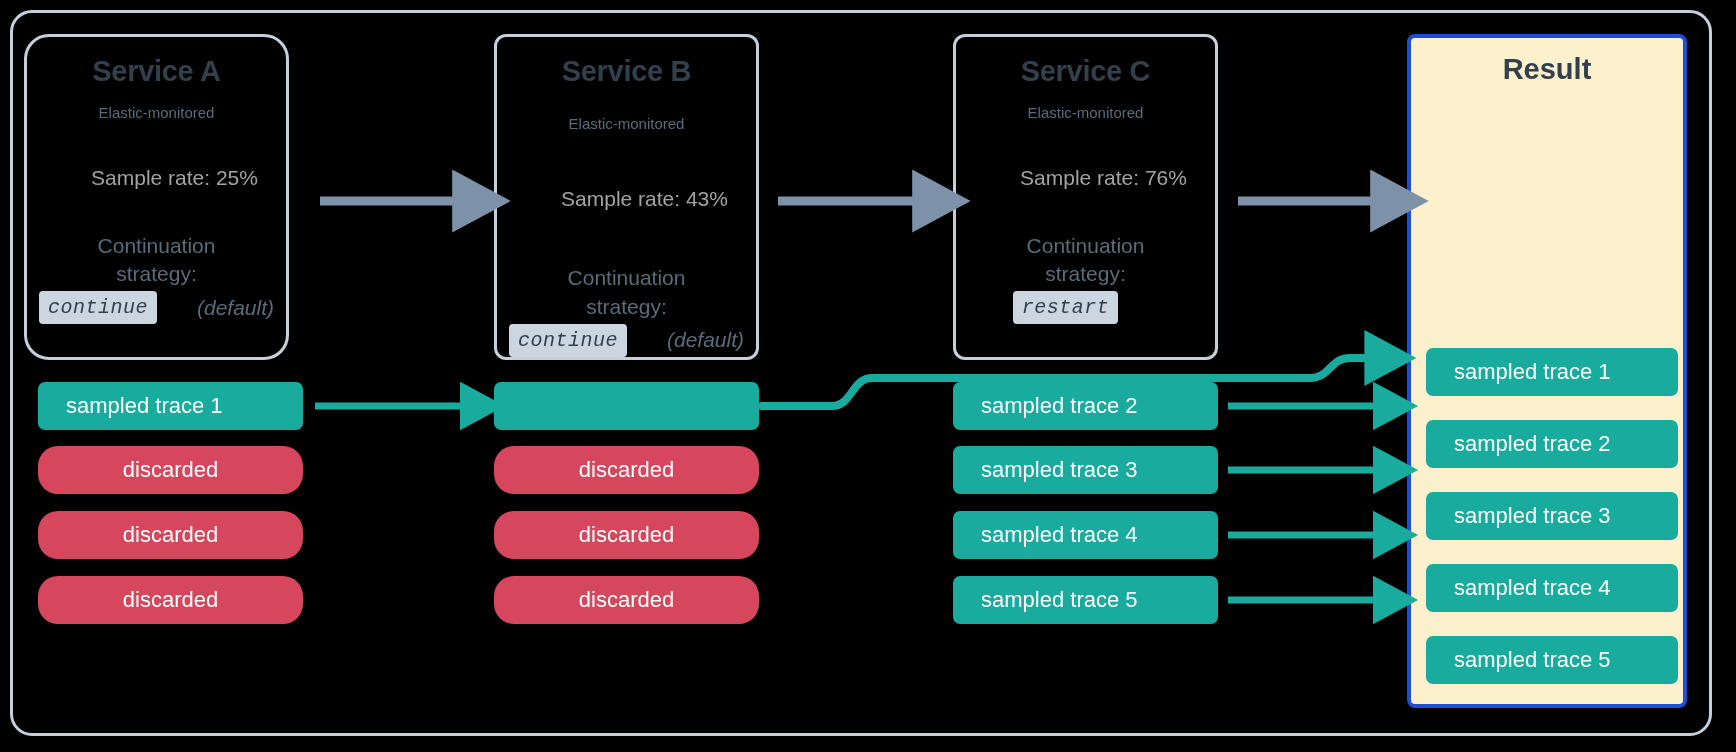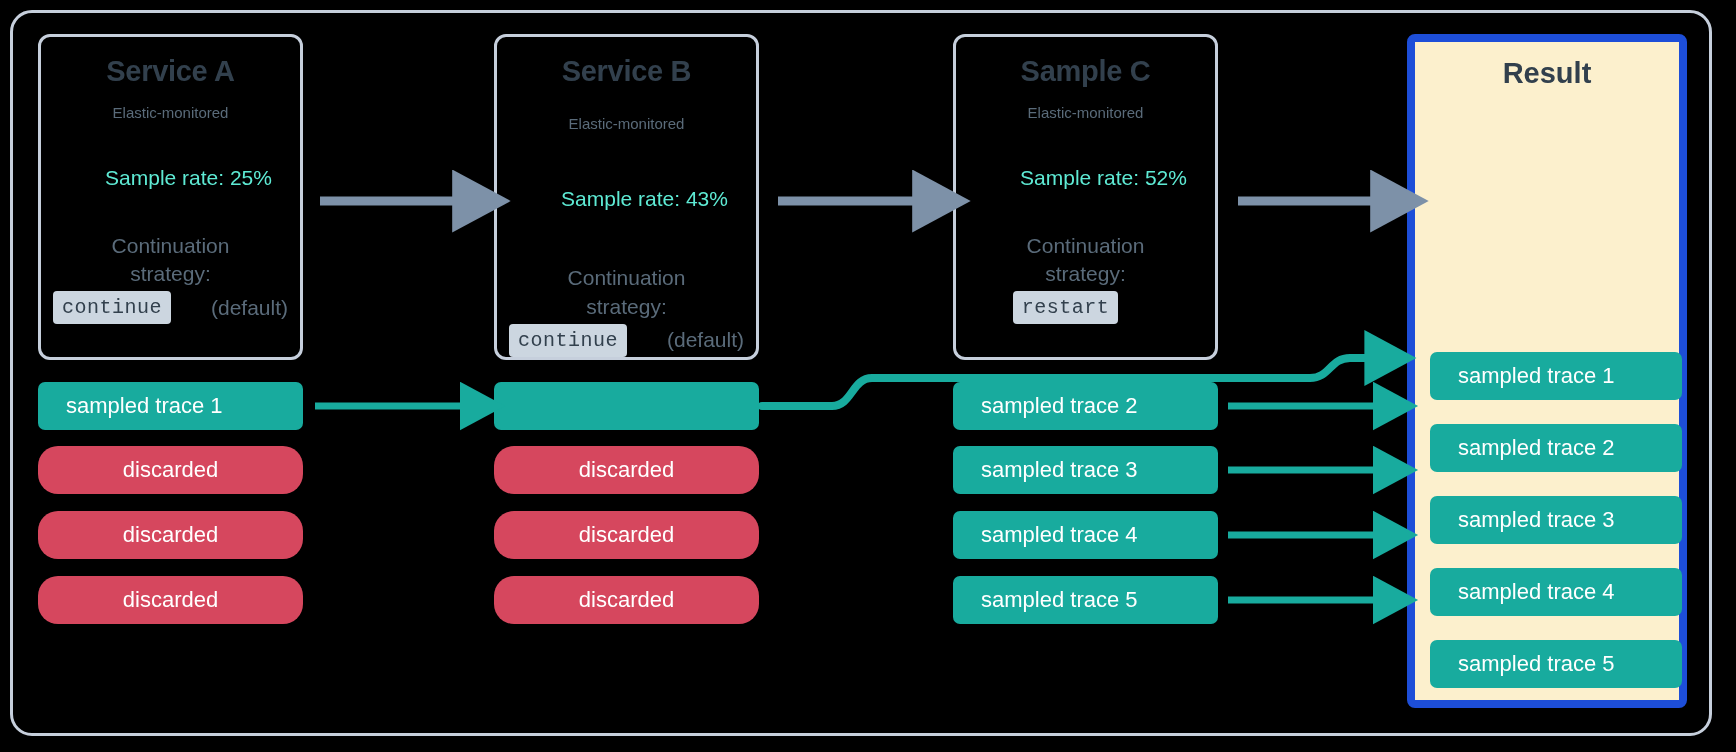--- a/index.html
+++ b/index.html
@@ -23,38 +23,38 @@
     border:3px solid #c6cfdc;border-radius:12px;box-sizing:border-box;
     display:flex;flex-direction:column;align-items:center;
     padding-top:16px;
     color:#32404d;
   }
   .service-title{
     font-size:29px;font-weight:bold;color:#32404d;letter-spacing:-0.3px;
     line-height:1.25;margin-bottom:14px;
   }
   .service-sub{font-size:15px;color:#5a6b7a;line-height:1.3;}
-  .service-rate{font-size:21px;color:#5eead4;margin-top:43px;margin-left:36px;}
+  .service-rate{font-size:21px;color:#a3a3a3;margin-top:43px;margin-left:36px;}
   .service-strat{font-size:21px;color:#5a6b7a;margin-top:42px;text-align:center;line-height:1.35;}
-  .strat-line{display:flex;align-items:center;justify-content:center;gap:20px;margin-top:3px;}
+  .strat-line{display:flex;align-items:center;justify-content:center;gap:20px;margin-top:3px;font-style:italic;}
   code.tag{
     font-family:"Liberation Mono", monospace;
     background:#ccd6e0;color:#32404d;
     font-size:20px;padding:3px 9px;border-radius:4px;letter-spacing:0.5px;
   }
   .paren{font-size:21px;color:#5a6b7a;margin-left:20px;}
 
-  #card-a{left:38px;}
+  #card-a{left:24px;border-radius:25px;}
   #card-b{left:494px;justify-content:space-between;}
   #card-c{left:953px;}
 
   
   #result-panel{
     position:absolute;left:1407px;top:34px;width:280px;height:674px;
-    background:#fcf0cd;border:8px solid #1d4ed8;border-radius:8px;
+    background:#fcf0cd;border:4px solid #1d4ed8;border-radius:8px;
     box-sizing:border-box;
   }
   #result-title{
     position:absolute;left:0;right:0;top:15px;text-align:center;
     font-size:29px;font-weight:bold;color:#32404d;
   }
   .result-trace{
     position:absolute;left:15px;width:252px;height:48px;
     background:#18ab9e;border-radius:7px;color:#fff;
     display:flex;align-items:center;padding-left:28px;box-sizing:border-box;
@@ -108,23 +108,23 @@
       <div>Continuation</div>
       <div>strategy:</div>
       <div class="strat-line">
         <code class="tag">continue</code>
         <span class="paren">(default)</span>
       </div>
     </div>
   </div>
 
   <div class="service-card" id="card-c">
-    <div class="service-title">Sample C</div>
+    <div class="service-title">Service C</div>
     <div class="service-sub">Elastic-monitored</div>
-    <div class="service-rate">Sample rate: 52%</div>
+    <div class="service-rate">Sample rate: 76%</div>
     <div class="service-strat">
       <div>Continuation</div>
       <div>strategy:</div>
       <div class="strat-line">
         <code class="tag">restart</code>
         <span class="paren"></span>
       </div>
     </div>
   </div>
 

